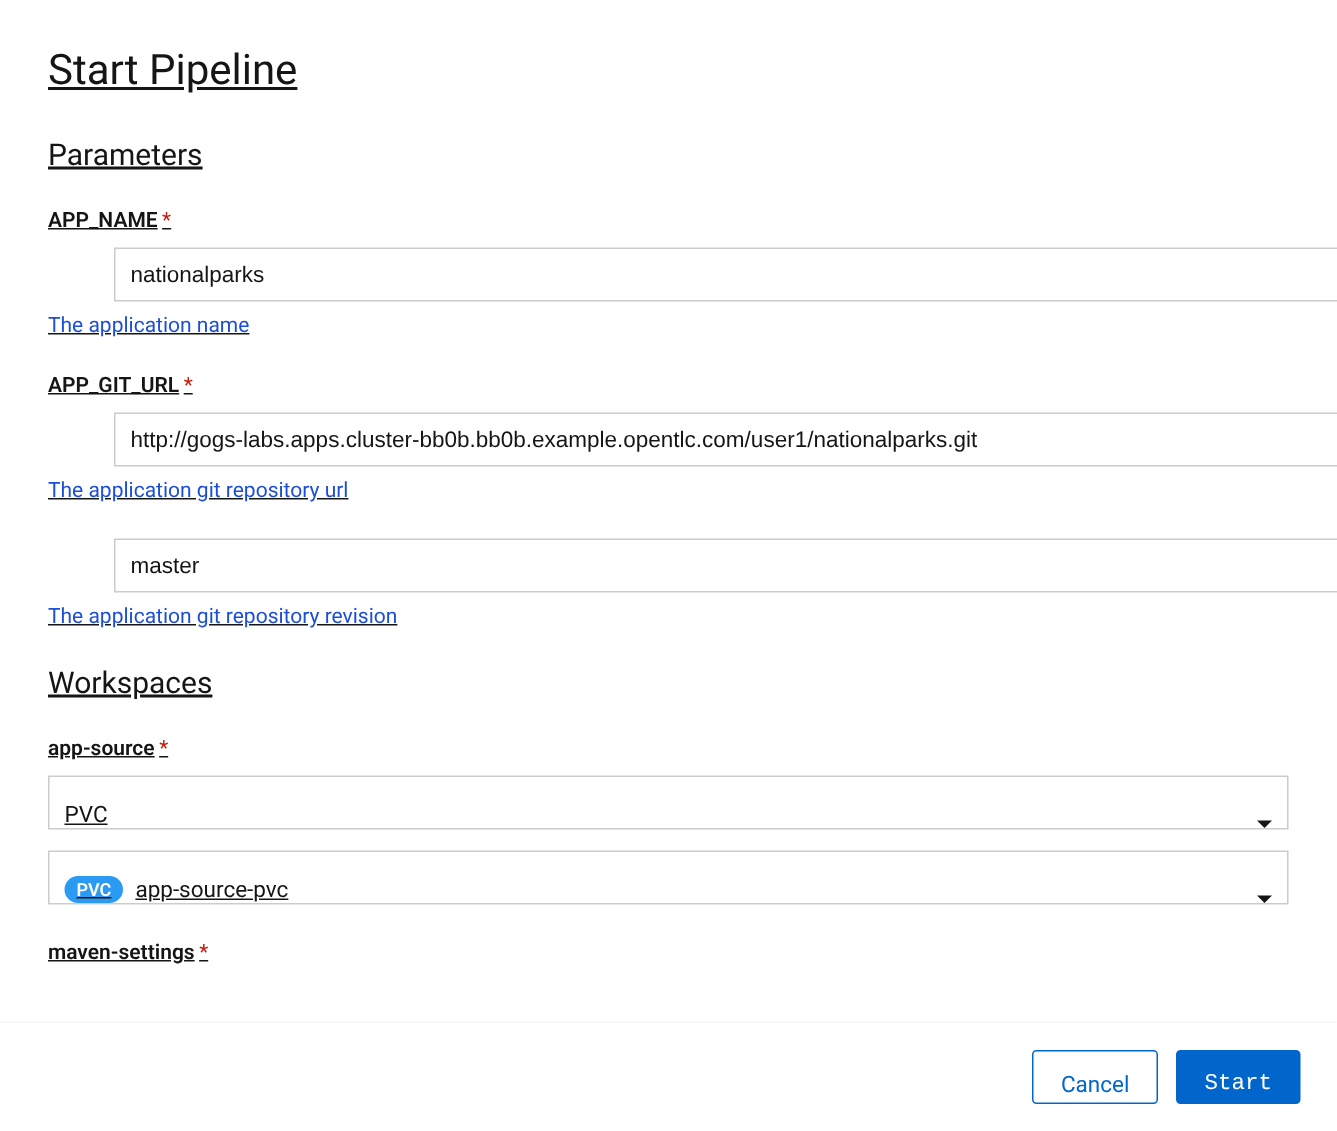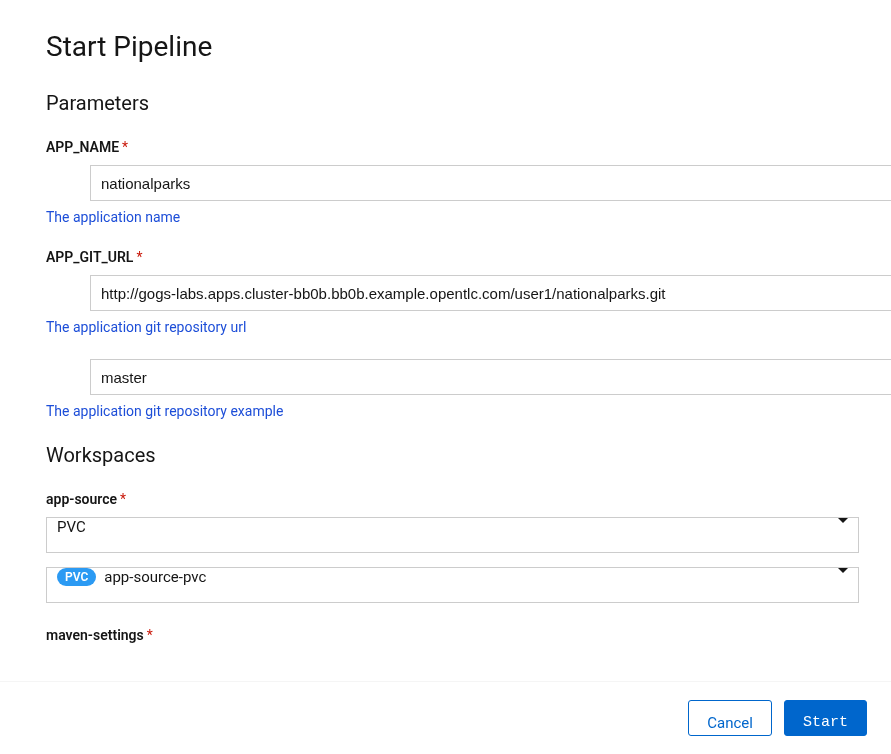--- a/index.html
+++ b/index.html
@@ -15,22 +15,23 @@
       height: 754px;
       position: relative;
       overflow: hidden;
     }
     .content-area {
       position: absolute;
       top: 0;
       left: 0;
       right: 0;
       bottom: 80px;
-      padding: 30px 32px 0 46px;
+      padding: 30px 32px 0 32px;
       overflow-y: auto;
+      text-decoration: underline;
     }
     
     .content-area::-webkit-scrollbar {
       width: 10px;
     }
     .content-area::-webkit-scrollbar-track {
       background: #f5f5f5;
     }
     .content-area::-webkit-scrollbar-thumb {
       background: #c1c1c1;
@@ -79,21 +80,21 @@
       color: #1d4ed8;
       margin-top: 8px;
     }
     .select-wrapper {
       position: relative;
       width: 100%;
       height: 36px;
       border: 1px solid #ccc;
       background: #fff;
       display: flex;
-      align-items: flex-start;
+      align-items: flex-end;
       padding: 0 10px;
       cursor: pointer;
     }
     .select-text {
       flex: 1;
       font-size: 15px;
       color: #151515;
       display: flex;
       align-items: center;
     }
@@ -172,21 +173,21 @@
   <div class="form-group">
     <label class="form-label">
       <span>APP_GIT_URL</span><span class="required-star">*</span>
     </label>
     <input type="text" class="text-input" value="http://gogs-labs.apps.cluster-bb0b.bb0b.example.opentlc.com/user1/nationalparks.git" style="">
     <div class="help-text">The application git repository url</div>
   </div>
 
   <div class="form-group">
     <input type="text" class="text-input" value="master" style="">
-    <div class="help-text">The application git repository example</div>
+    <div class="help-text">The application git repository revision</div>
   </div>
 
   <h2 class="section-title">Workspaces</h2>
 
   <div class="form-group">
     <label class="form-label">
       <span>app-source</span><span class="required-star">*</span>
     </label>
     <div class="workspace-selects">
       <div class="select-wrapper">

